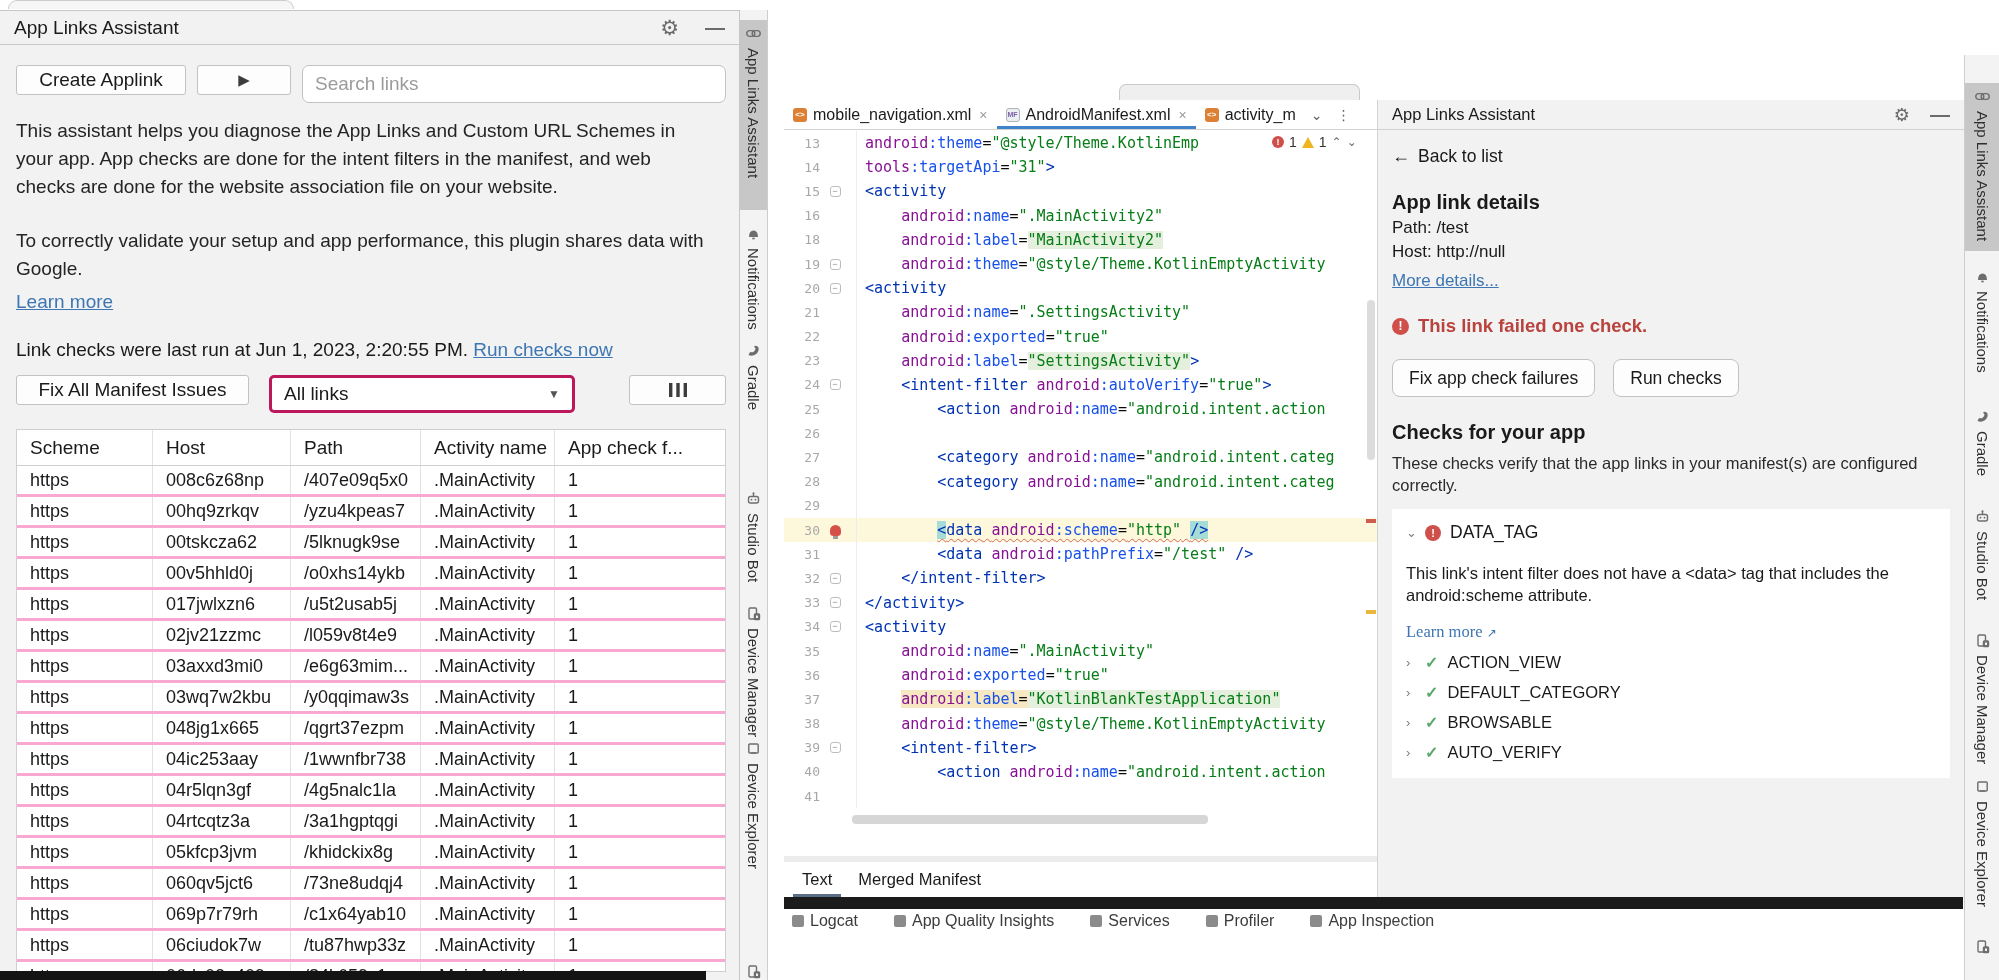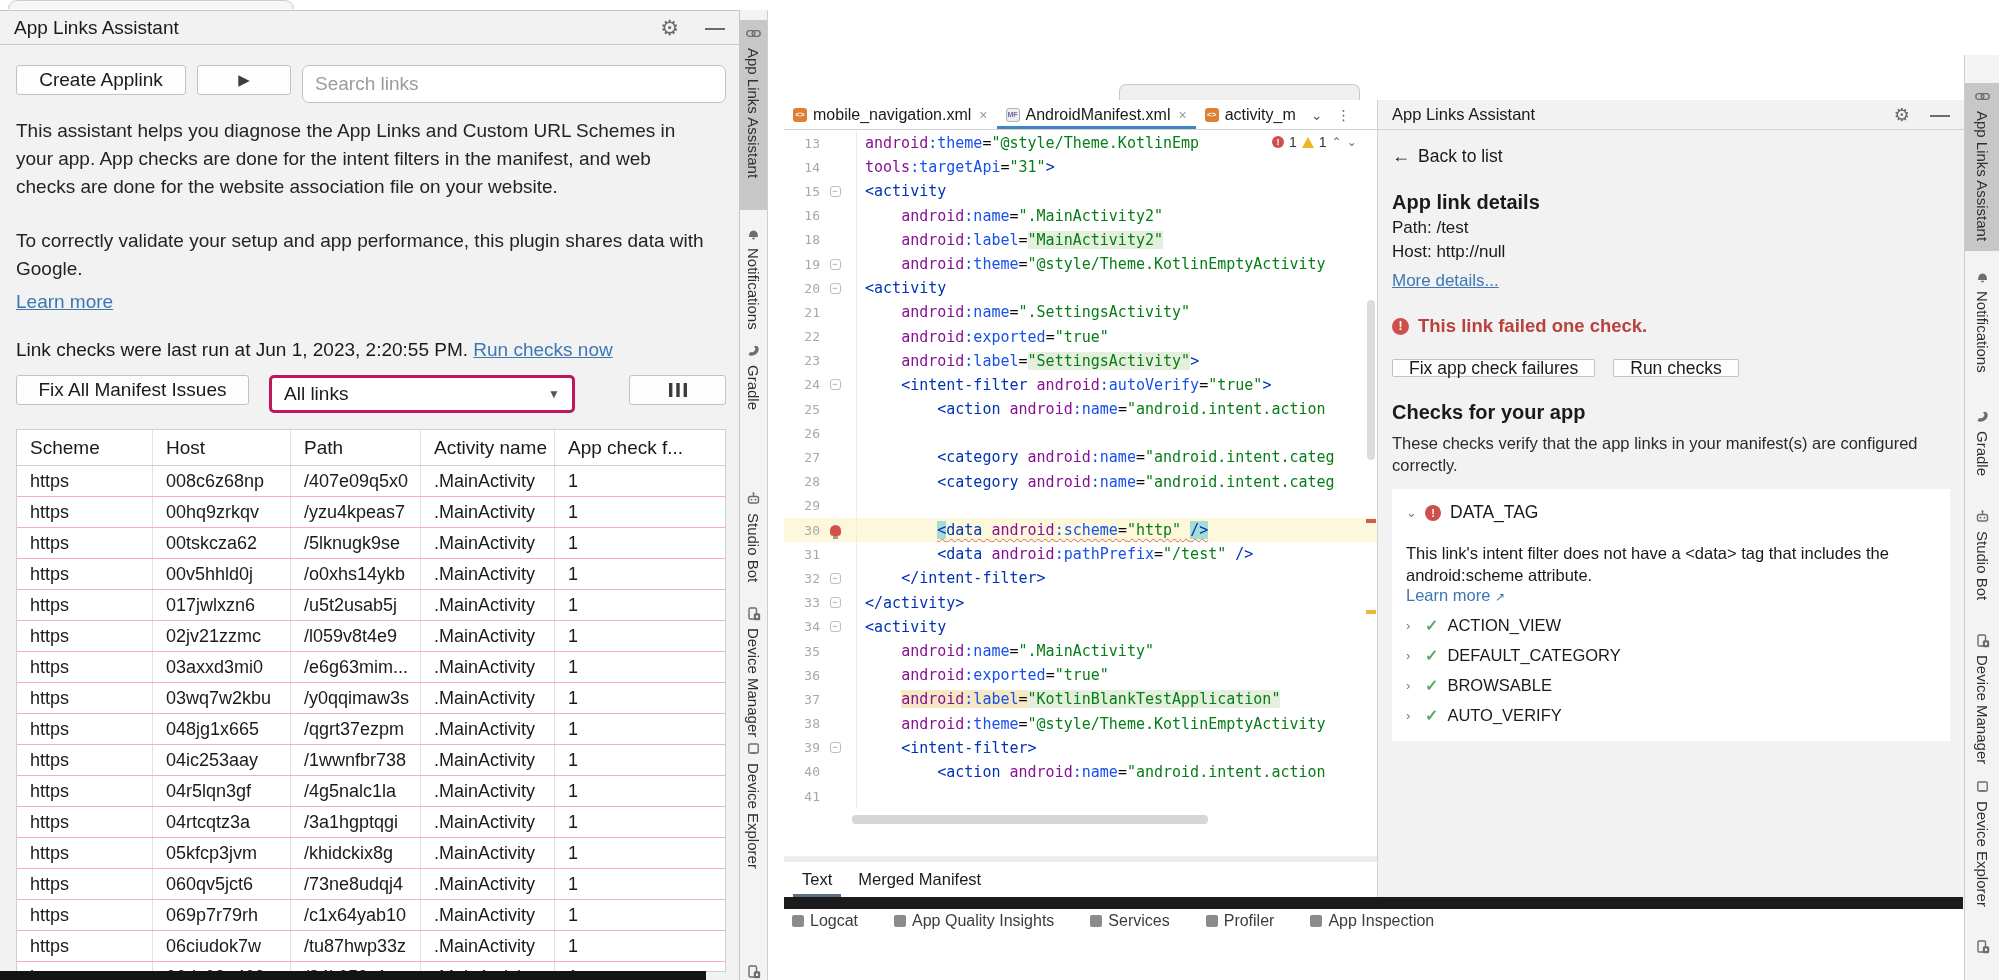--- a/index.html
+++ b/index.html
@@ -36,21 +36,21 @@
   #filter-select .sp { flex:1; }
   #filter-select .car { font-size:12px; color:#555; }
   #cols-btn { width:97px; margin-left:auto; }
   
   #lp-table { position:absolute; left:16px; right:13px; top:418px; bottom:8px; background:#fff;
     border:1px solid #cfcfcf; overflow:hidden; }
   .trow { display:flex; height:31px; align-items:center; font-size:18px; }
   .trow.head { height:36px; font-size:19px; border-bottom:1px solid #cfcfcf; }
   .tc { padding-left:13px; height:100%; display:flex; align-items:center;
     border-right:1px solid #e2e2e2; overflow:hidden; white-space:nowrap; }
-  .trow:not(.head) { border-bottom:1px solid #f9a8d4; }
+  .trow:not(.head) { border-bottom:3px solid #f9a8d4; }
   .tc:nth-child(1){ width:136px; } .tc:nth-child(2){ width:138px; } .tc:nth-child(3){ width:130px; }
   .tc:nth-child(4){ width:134px; } .tc:nth-child(5){ flex:1; border-right:none; }
   #lp-bottom-edge { left:0; top:971px; width:706px; height:9px; background:#141414; }
   #top-sliver { left:8px; top:0; width:286px; height:9px; background:#f6f6f6;
     border:1px solid #cccccc; border-bottom:none; border-radius:9px 9px 0 0; }
 
   
   .stripe { background:#f3f3f3; }
   #mid-stripe { left:740px; top:10px; width:28px; height:970px; border-right:1px solid #cdcdcd; }
   #right-stripe { left:1964px; top:55px; width:35px; height:925px; border-left:1px solid #cdcdcd; }
@@ -122,27 +122,27 @@
   #right-panel { left:1377px; top:130px; width:587px; height:767px; background:#f2f2f2;
     border-left:1px solid #d2d2d2; padding:0 14px; overflow:hidden; }
   #rp-back { margin-top:16px; display:flex; align-items:center; gap:8px; font-size:17.5px; cursor:pointer; }
   #rp-back .arr { font-size:18px; }
   #rp-details-title { margin-top:24px; font-size:20px; font-weight:bold; }
   .rp-line { margin-top:4px; font-size:17px; }
   #rp-more { display:inline-block; margin-top:9px; font-size:17px; }
   #rp-failed { margin-top:24px; display:flex; align-items:center; gap:9px;
     color:#b9423c; font-weight:bold; font-size:18.5px; }
   #rp-btns { margin-top:22px; display:flex; gap:18px; }
-  #rp-btns .btn { height:18px; font-size:17.5px; border-radius:2px; padding:0 16px; }
+  #rp-btns .btn { height:38px; font-size:17.5px; border-radius:8px; padding:0 16px; }
   #rp-checks-title { margin-top:24px; font-size:20px; font-weight:bold; }
   #rp-checks-desc { margin-top:8px; font-size:16.5px; line-height:22px; width:530px; color:#2b2b2b; }
   #rp-card { margin-top:13px; width:558px; background:#fff; padding:13px 14px 16px 14px; }
   #dt-row { display:flex; align-items:center; gap:9px; font-size:17.5px; }
   #dt-desc { margin-top:19px; font-size:16.5px; line-height:22px; width:500px; }
-  #dt-learn { display:inline-block; font-size:16.5px; text-decoration:none; }
+  #dt-learn { display:inline-block; margin-top:16px; font-size:16.5px; text-decoration:none;font-family:Liberation Serif, serif; }
   .check-row { margin-top:11px; display:flex; align-items:center; gap:9px; font-size:16.5px; cursor:pointer; }
   .exp { color:#7a7a7a; font-size:13px; width:10px; }
   .okmark { color:#59a869; font-weight:bold; font-size:16px; }
 </style>
 </head>
 <body>
 
 <div class="abs" id="top-sliver"></div>
 <div class="abs" id="frag-popup"></div>
 

